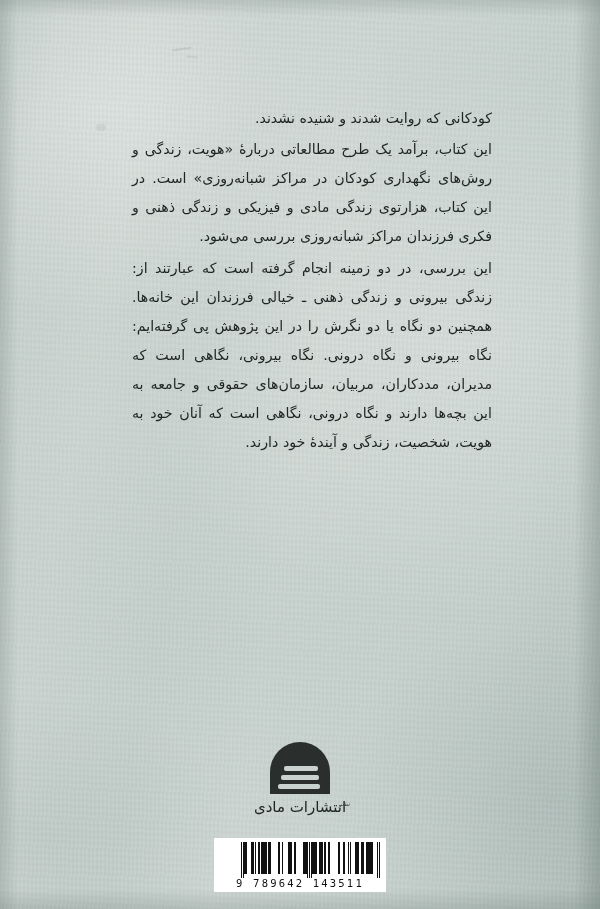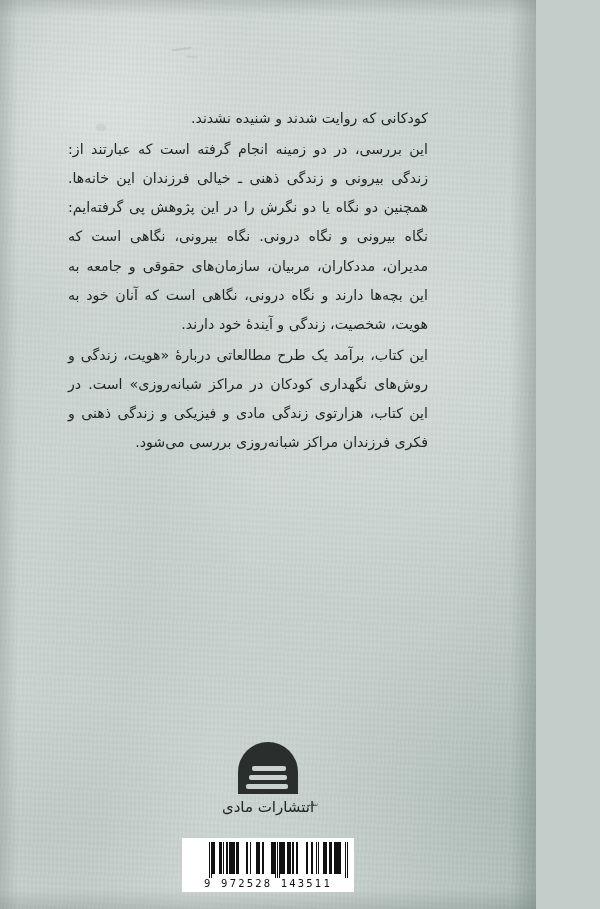--- a/index.html
+++ b/index.html
@@ -11,21 +11,21 @@
     height: 909px;
     background: #c3cdc9;
     font-family: "DejaVu Sans", sans-serif;
     overflow: hidden;
   }
 
   
   .cover {
     position: absolute;
     left: 0; top: 0;
-    width: 536px;
+    width: 600px;
     height: 909px;
     background:
       linear-gradient(100deg,
         #b9c6c2 0%,
         #c7d1cd 8%,
         #ccd5d1 20%,
         #c8d2ce 35%,
         #cdd6d2 50%,
         #c9d3cf 66%,
         #c4cfcb 80%,
@@ -214,22 +214,22 @@
   <div class="edge-shadow-left"></div>
   <div class="edge-shadow-top"></div>
   <div class="edge-shadow-bottom"></div>
 
   <div class="scuff scuff-a"></div>
   <div class="scuff scuff-b"></div>
   <div class="scuff scuff-c"></div>
 
   <div class="blurb">
     <p>کودکانی که روایت شدند و شنیده نشدند.</p>
+    <p>این کتاب، برآمد یک طرح مطالعاتی دربارهٔ «هویت، زندگی و روش‌های نگهداری کودکان در مراکز شبانه‌روزی» است. در این کتاب، هزارتوی زندگی مادی و فیزیکی و زندگی ذهنی و فکری فرزندان مراکز شبانه‌روزی بررسی می‌شود.</p>
     <p>این بررسی، در دو زمینه انجام گرفته است که عبارتند از: زندگی بیرونی و زندگی ذهنی ـ خیالی فرزندان این خانه‌ها. همچنین دو نگاه یا دو نگرش را در این پژوهش پی گرفته‌ایم: نگاه بیرونی و نگاه درونی. نگاه بیرونی، نگاهی است که مدیران، مددکاران، مربیان، سازمان‌های حقوقی و جامعه به این بچه‌ها دارند و نگاه درونی، نگاهی است که آنان خود به هویت، شخصیت، زندگی و آیندهٔ خود دارند.</p>
-    <p>این کتاب، برآمد یک طرح مطالعاتی دربارهٔ «هویت، زندگی و روش‌های نگهداری کودکان در مراکز شبانه‌روزی» است. در این کتاب، هزارتوی زندگی مادی و فیزیکی و زندگی ذهنی و فکری فرزندان مراکز شبانه‌روزی بررسی می‌شود.</p>
   </div>
 
   <div class="publisher">
     <div class="logo-mark">
       <div class="bar b1"></div>
       <div class="bar b2"></div>
       <div class="bar b3"></div>
     </div>
     <div class="logo-name">انتشارات مادی</div>
     <div class="logo-sub">نشر</div>
@@ -326,16 +326,16 @@
         <span class="" style="width: 2px;"></span>
         <span class="gap" style="width: 1px;"></span>
         <span class="gap" style="width: 2px;"></span>
         <span class="gap" style="width: 1px;"></span>
         <span class="" style="width: 1px;"></span>
         <span class="" style="width: 2px;"></span>
         <span class="tall" style="width: 1px;"></span>
         <span class="gap" style="width: 1px;"></span>
         <span class="tall" style="width: 1px;"></span>
       </div>
-    <div class="barcode-digits">9 972528 143511</div>
+    <div class="barcode-digits">9 789642 143511</div>
   </div>
 
 </div>
 
 </body></html>

